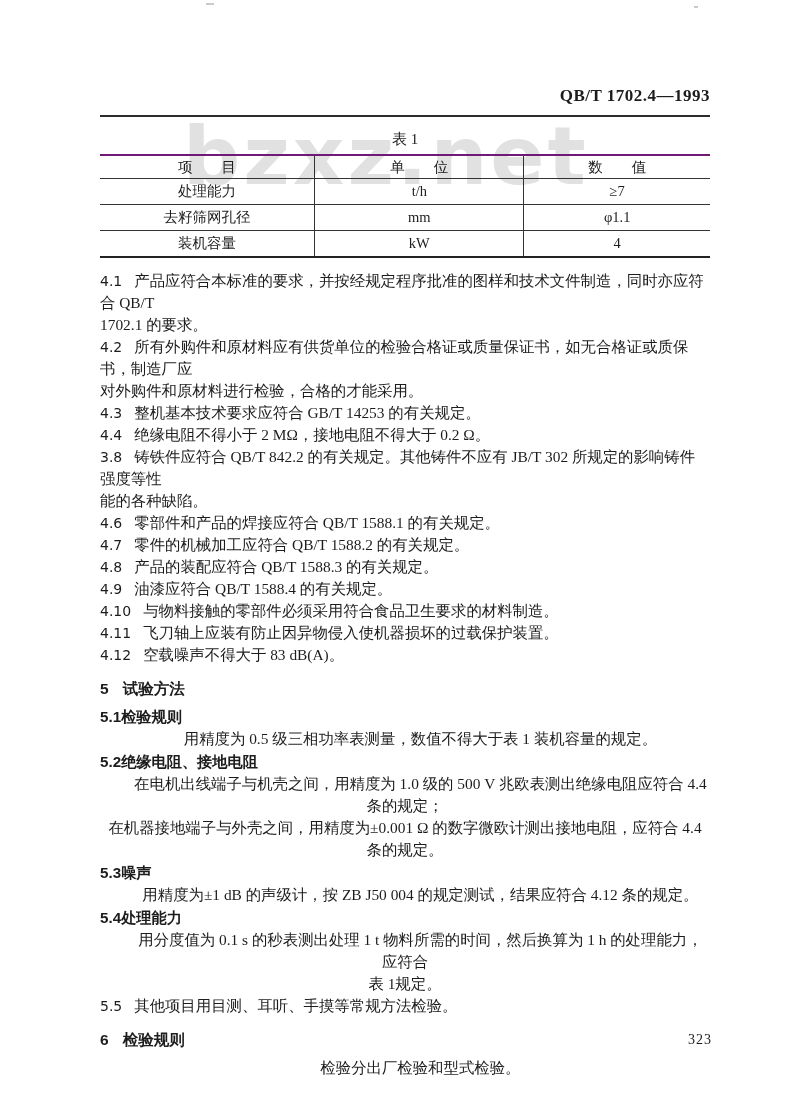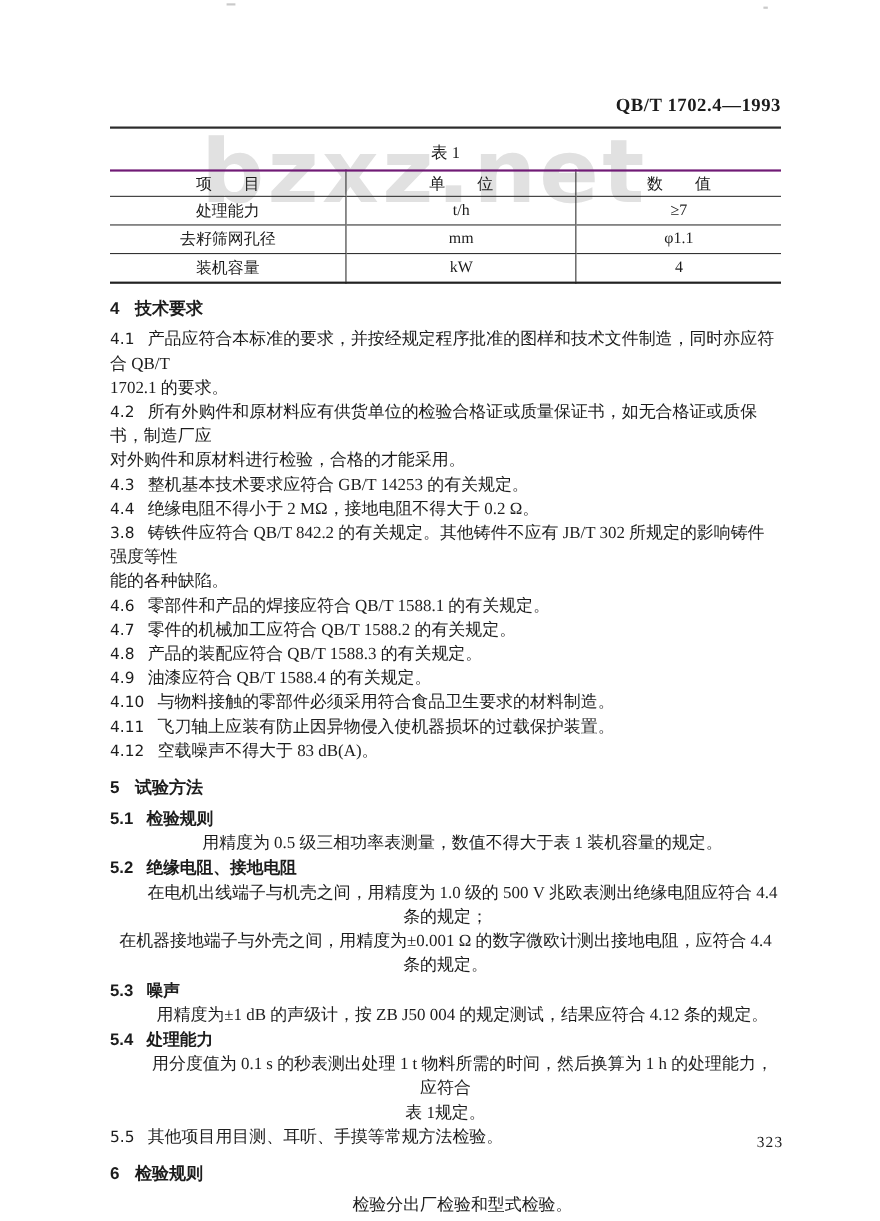--- a/index.html
+++ b/index.html
@@ -89,21 +89,21 @@
     font-family:"DejaVu Sans","Liberation Sans",sans-serif;
     font-size:14px;
     margin-right:12px;
   }
   .clause-title{
     font-family:"Liberation Sans","DejaVu Sans",sans-serif;
     font-weight:bold;
     font-size:15.2px;
     margin:1px 0 0 0;
   }
-  .clause-title .cnum{margin-right:12px;}
+  .clause-title .cnum{}
   .para{margin:0;text-indent:2em;text-align:center;}
   .page-number{
     position:absolute;
     right:88px;top:1032px;
     font-size:14px;
     letter-spacing:1px;
     z-index:1;
     margin-left:20px;
   }
   .speck{position:absolute;background:#8a8a8a;opacity:.45;z-index:2;}
@@ -149,21 +149,20 @@
           </tr>
           <tr>
             <td>装机容量</td>
             <td>kW</td>
             <td>4</td>
           </tr>
         </tbody>
     </table>
 
     <div class="doc-body" id="doc-body">
-        <div class="sec-heading"><span class="cnum">4</span><span>技术要求</span></div>
         <div class="clause"><span class="cnum">4.1</span>产品应符合本标准的要求，并按经规定程序批准的图样和技术文件制造，同时亦应符合 QB/T<br>1702.1 的要求。</div>
         <div class="clause"><span class="cnum">4.2</span>所有外购件和原材料应有供货单位的检验合格证或质量保证书，如无合格证或质保书，制造厂应<br>对外购件和原材料进行检验，合格的才能采用。</div>
         <div class="clause"><span class="cnum">4.3</span>整机基本技术要求应符合 GB/T 14253 的有关规定。</div>
         <div class="clause"><span class="cnum">4.4</span>绝缘电阻不得小于 2 MΩ，接地电阻不得大于 0.2 Ω。</div>
         <div class="clause"><span class="cnum">3.8</span>铸铁件应符合 QB/T 842.2 的有关规定。其他铸件不应有 JB/T 302 所规定的影响铸件强度等性<br>能的各种缺陷。</div>
         <div class="clause"><span class="cnum">4.6</span>零部件和产品的焊接应符合 QB/T 1588.1 的有关规定。</div>
         <div class="clause"><span class="cnum">4.7</span>零件的机械加工应符合 QB/T 1588.2 的有关规定。</div>
         <div class="clause"><span class="cnum">4.8</span>产品的装配应符合 QB/T 1588.3 的有关规定。</div>
         <div class="clause"><span class="cnum">4.9</span>油漆应符合 QB/T 1588.4 的有关规定。</div>
         <div class="clause"><span class="cnum">4.10</span>与物料接触的零部件必须采用符合食品卫生要求的材料制造。</div>

